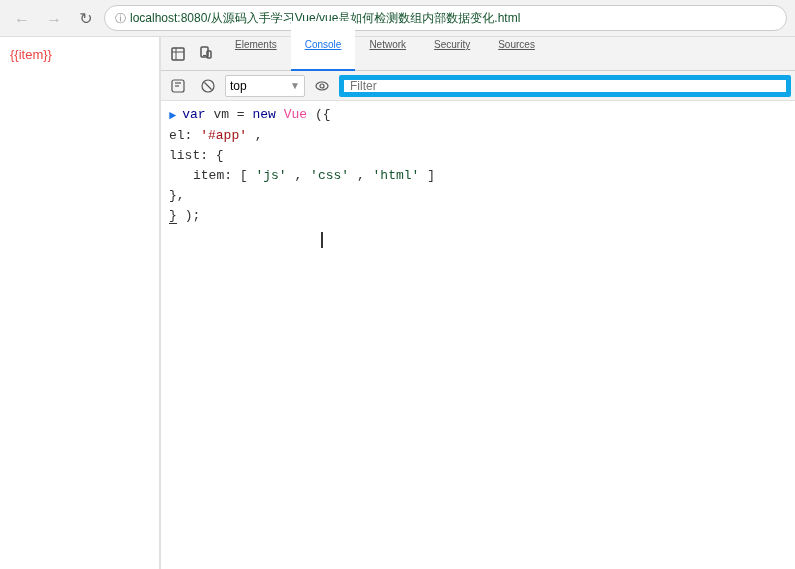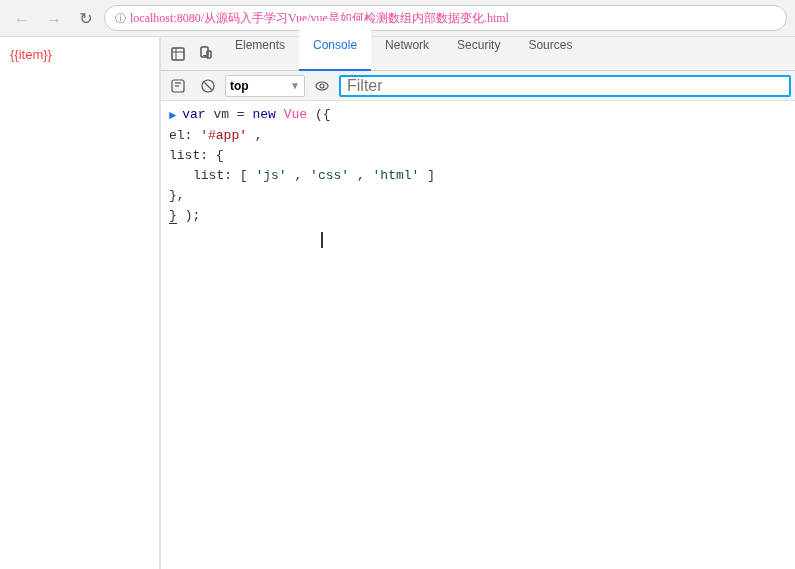--- a/index.html
+++ b/index.html
@@ -30,21 +30,21 @@
       border: 1px solid #ccc;
       border-radius: 13px;
       background: #fff;
       display: flex;
       align-items: center;
       padding: 0 10px;
       font-size: 12px;
       color: #333;
     }
     .address-bar .lock-icon { color: #888; margin-right: 4px; font-size: 11px; }
-    .address-text { color: #ec4899; font-size: 12px; font-family: Liberation Serif, serif; }
+    .address-text { color: #14532d; font-size: 12px; }
 
     
     .devtools {
       display: flex;
       height: calc(569px - 36px);
     }
 
     
     .page-content {
       width: 160px;
@@ -85,29 +85,30 @@
       display: flex;
       align-items: flex-end;
       height: 36px;
       background: #f3f3f3;
       border-bottom: 1px solid #d0d0d0;
       padding-left: 4px;
     }
 
     .devtools-tab {
       padding: 24px 14px;
-      font-size: 12px;
+      font-size: 10px;
       cursor: pointer;
       color: #555;
       border: none;
       background: transparent;
       height: 100%;
       display: flex;
       align-items: center;
       border-bottom: 2px solid transparent;
+      text-decoration: underline;
     }
     .devtools-tab.active {
       color: #1a73e8;
       border-bottom: 2px solid #1a73e8;
       background: #fff;
     }
 
     .devtools-toolbar-row {
       display: flex;
       align-items: center;
@@ -122,30 +123,29 @@
       height: 22px;
       border: 1px solid #ccc;
       border-radius: 2px;
       font-size: 12px;
       padding: 0 4px;
       background: #fff;
       display: flex;
       align-items: center;
       min-width: 80px;
       cursor: pointer;
-      font-weight: bold;
     }
 
     .filter-input {
       flex: 1;
       height: 22px;
-      border: 2px solid #0ea5e9;
+      border: 5px solid #0ea5e9;
       border-radius: 2px;
       padding: 0 6px;
-      font-size: 16px;
+      font-size: 12px;
       outline: none;
     }
 
     .console-output {
       flex: 1;
       background: #fff;
       padding: 4px 0;
       overflow-y: auto;
       font-family: 'Consolas', 'Courier New', monospace;
       font-size: 13px;
@@ -276,21 +276,21 @@
           <span>,</span>
         </span>
       </div>
       <div class="console-line indent1">
         <span class="console-code">
           <span>list: {</span>
         </span>
       </div>
       <div class="console-line indent2">
         <span class="console-code">
-          <span>list: [</span>
+          <span>item: [</span>
           <span class="arr-str">'js'</span>
           <span>,</span>
           <span class="arr-str">'css'</span>
           <span>,</span>
           <span class="arr-str">'html'</span>
           <span>]</span>
         </span>
       </div>
       <div class="console-line indent1">
         <span class="console-code">},</span>

